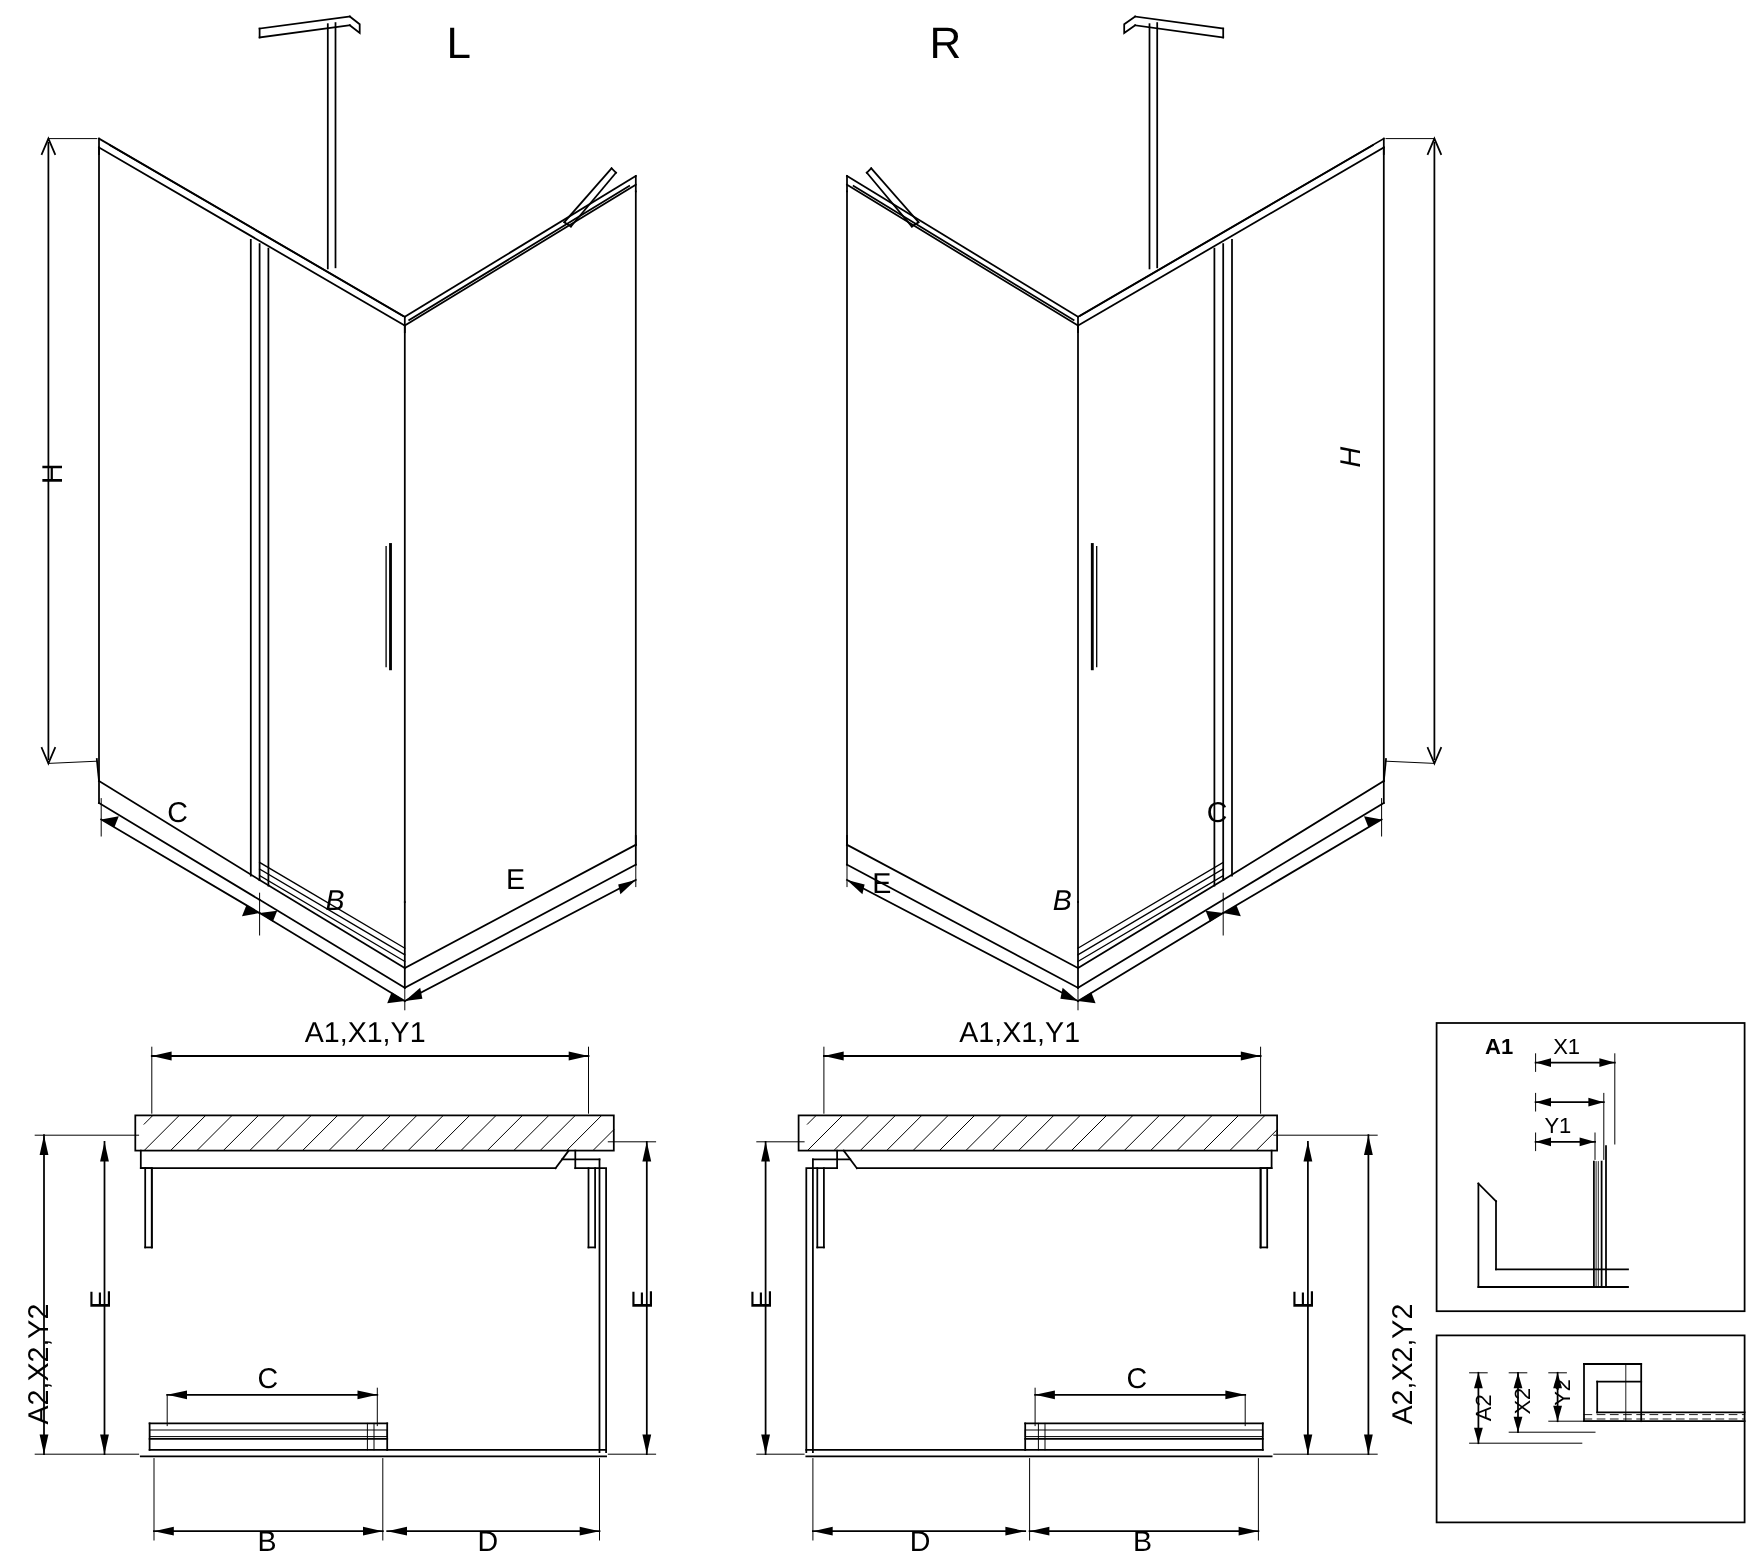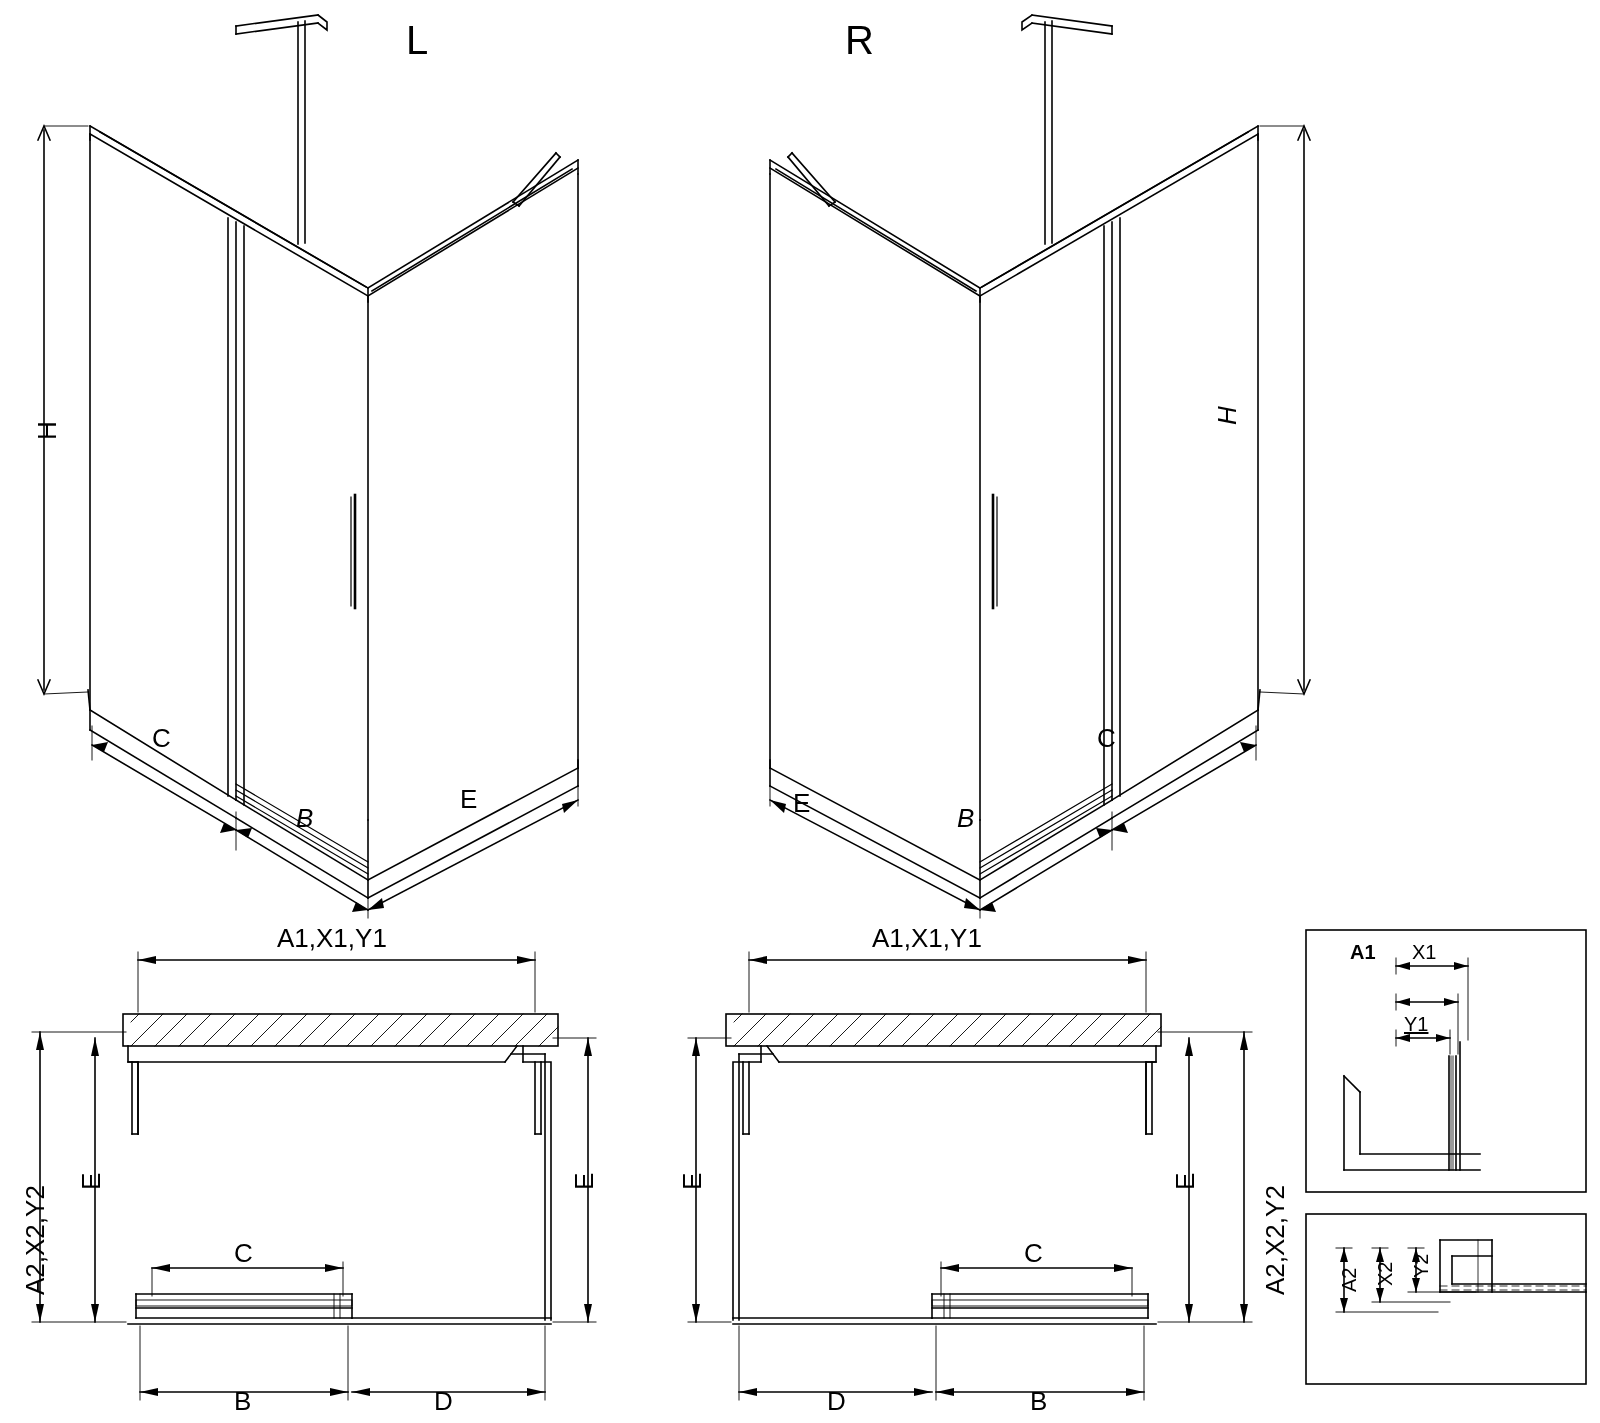--- a/index.html
+++ b/index.html
@@ -492,19 +492,19 @@
   <div class="lbl" style="left:872px; top:925px;">A1,X1,Y1</div>
   <div class="lbl rot" style="left:1262px; top:1295px;">A2,X2,Y2</div>
   <div class="lbl rot" style="left:679px; top:1190px;">E</div>
   <div class="lbl rot" style="left:1172px; top:1190px;">E</div>
   <div class="lbl" style="left:1024px; top:1240px;">C</div>
   <div class="lbl" style="left:1030px; top:1388px;">B</div>
   <div class="lbl" style="left:827px; top:1388px;">D</div>
 
   <div class="lbl small" style="left:1350px; top:942px;font-weight:bold;">A1</div>
   <div class="lbl small" style="left:1412px; top:942px;">X1</div>
-  <div class="lbl small" style="left:1404px; top:1014px;text-decoration:underline;">Y1</div>
+  <div class="lbl small" style="left:1404px; top:1014px;">Y1</div>
 
   <div class="lbl small rot" style="left:1339px; top:1292px;">A2</div>
   <div class="lbl small rot" style="left:1375px; top:1286px;">X2</div>
   <div class="lbl small rot" style="left:1411px; top:1278px;">Y2</div>
 
 </div>
 
 </body></html>

